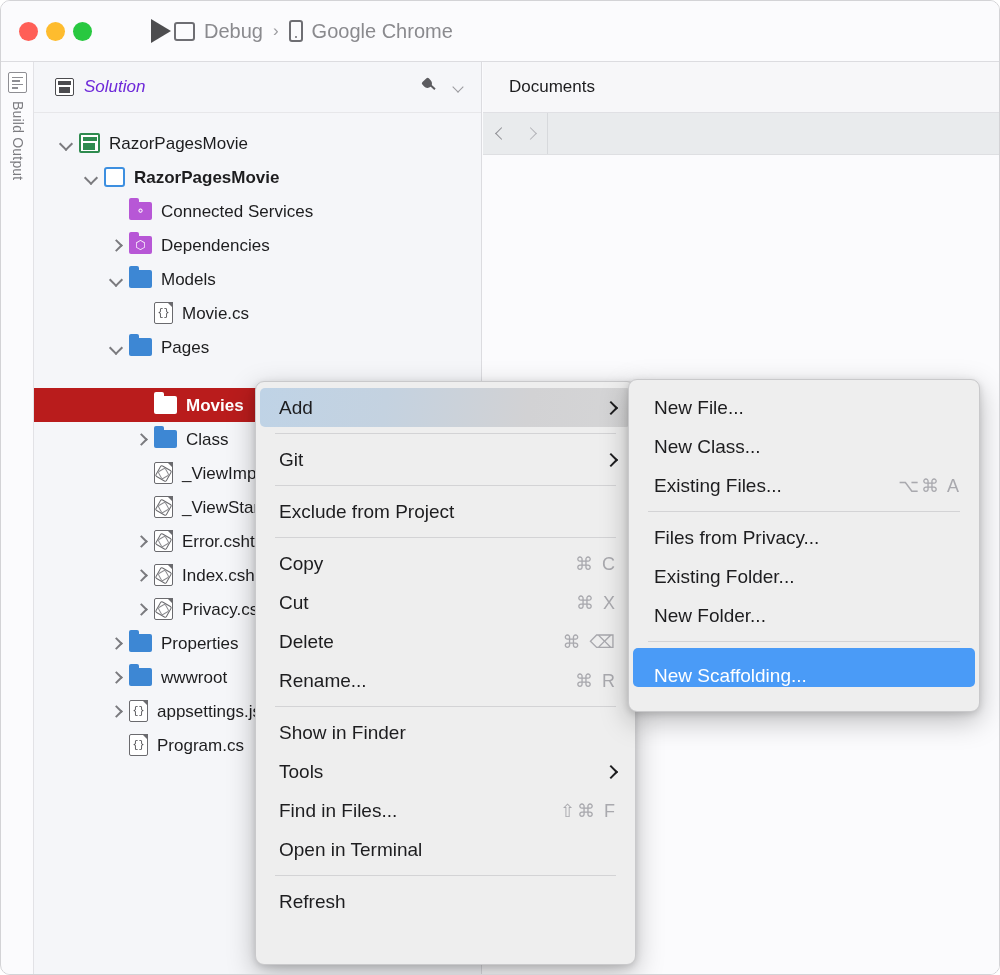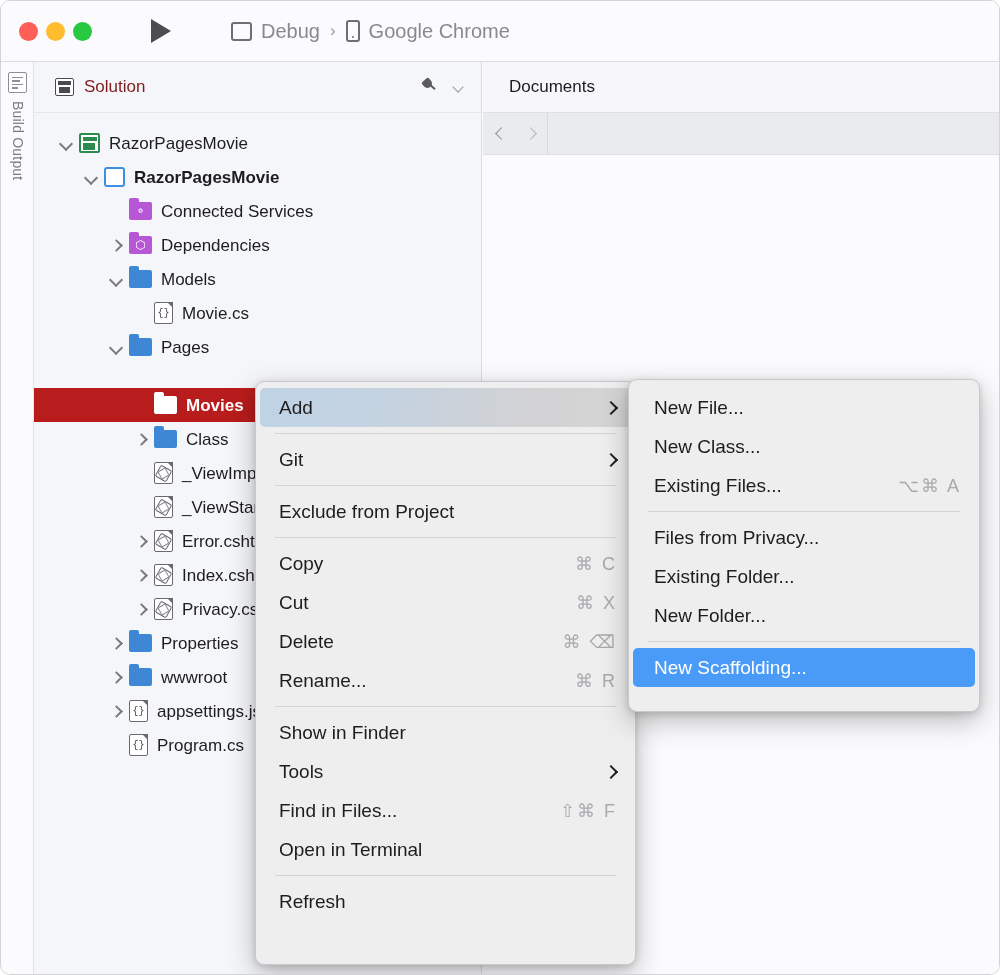--- a/index.html
+++ b/index.html
@@ -39,21 +39,20 @@
     display: flex; align-items: center; justify-content: center;
   }
   .run-tri {
     width: 0; height: 0;
     border-left: 20px solid #4d4d4f;
     border-top: 12px solid transparent;
     border-bottom: 12px solid transparent;
   }
 
   .breadcrumb {
-    margin-left: 57px;
     display: flex; align-items: center; gap: 9px;
     font-size: 20px; color: #8a8a8e;
   }
   .bc-square {
     width: 21px; height: 19px;
     border: 2px solid #6e6e73; border-radius: 3px;
     display: block;
   }
   .bc-device {
     width: 14px; height: 22px;
@@ -115,21 +114,21 @@
     position: relative; flex: none; margin-right: 10px; background:#fff;
   }
   .sol-icon::before{
     content:""; position:absolute; left:2px; top:2px; right:2px; height:3.5px;
     background:#4b4b4f;
   }
   .sol-icon::after{
     content:""; position:absolute; left:2.5px; top:8px; width:11px; height:5.5px;
     background:#4b4b4f;
   }
-  .pad-title { font-size: 17px; color: #7f1d1d; flex: 1; }
+  .pad-title { font-size: 17px; color: #6d28d9; flex: 1; font-style: italic; }
   .pin-icon { width: 16px; height: 18px; position: relative; margin-right: 18px; }
   .pin-icon::before{
     content:""; position:absolute; left:3px; top:1px;
     width:9px; height:9px; background:#5c5c60;
     border-radius: 2px 2px 5px 5px;
     transform: rotate(-42deg);
   }
   .pin-icon::after{
     content:""; position:absolute; left:9px; top:8px; width:7px; height:1.6px;
     background:#5c5c60; transform: rotate(42deg);
@@ -295,21 +294,21 @@
     width: 352px; height: 333px;
     background: #eeeeee;
     border-radius: 9px;
     border: 0.5px solid #c9c9cb;
     box-shadow: 0 9px 28px rgba(0,0,0,0.26), 0 2px 7px rgba(0,0,0,0.14);
     padding: 8px 0 0 0;
     overflow: hidden;
   }
   .sub-menu .menu-item { height: 39px; padding-left: 21px; }
   .sub-menu .menu-item.sel {
-    background: #4a9bf7; color: #ffffff;
+    background: #4a9bf7; color: #ffffff; align-items: flex-end;
   }
   .sub-menu .menu-item.sel .mi-label { color: #ffffff; }
 </style>
 </head>
 <body>
 
 <div id="app">
 
   <div class="titlebar">
     <div class="traffic">

